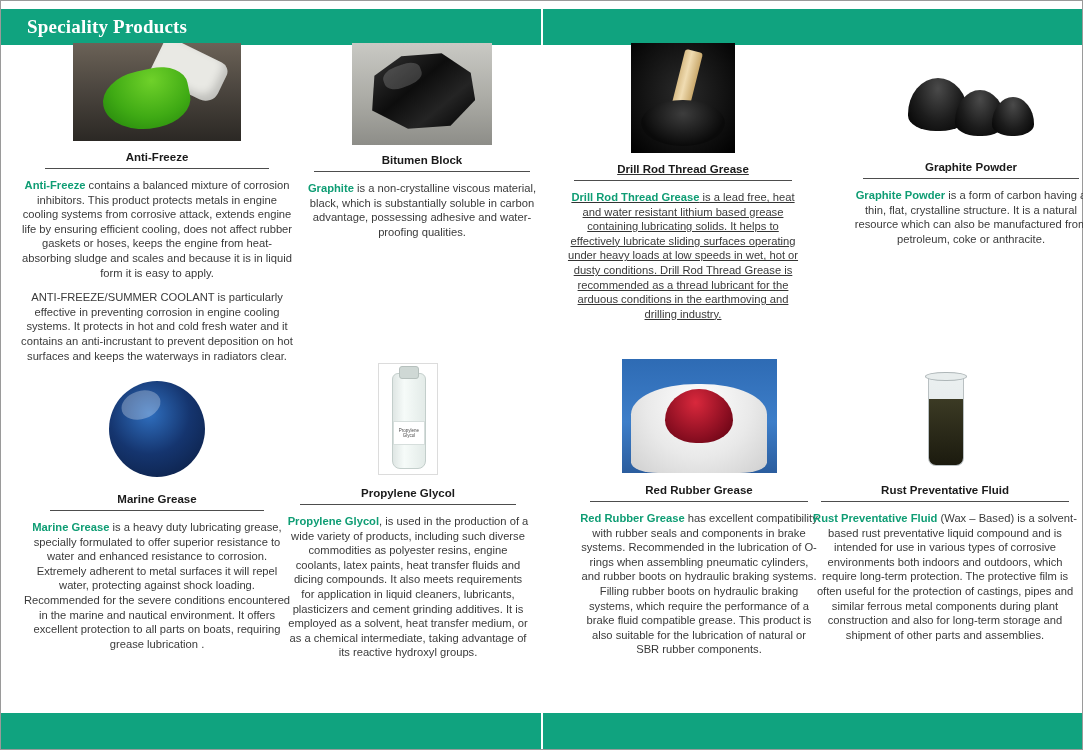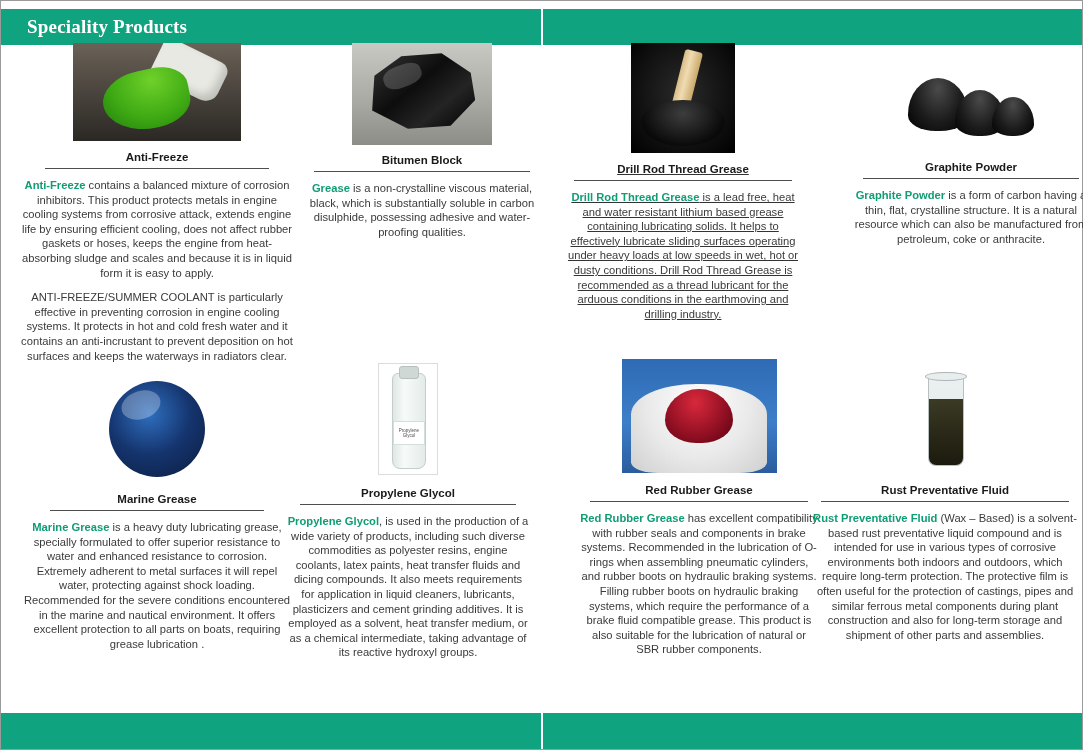--- a/index.html
+++ b/index.html
@@ -372,21 +372,21 @@
         <p><span class="lead">Anti-Freeze</span><span> contains a balanced mixture of corrosion inhibitors. This product protects metals in engine cooling systems from corrosive attack, extends engine life by ensuring efficient cooling, does not affect rubber gaskets or hoses, keeps the engine from heat-absorbing sludge and scales and because it is in liquid form it is easy to apply.</span></p>
         <p>ANTI-FREEZE/SUMMER COOLANT is particularly effective in preventing corrosion in engine cooling systems. It protects in hot and cold fresh water and it contains an anti-incrustant to prevent deposition on hot surfaces and keeps the waterways in radiators clear.</p>
       </div>
     </div>
 
     <div class="card" style="left:302px; top:6px; width:238px;">
       <div class="photo ph-bitumen card-img" style="width:140px; height:102px;"></div>
       <div class="card-title" style="padding-top:9px;">Bitumen Block</div>
       <div class="title-rule" style="width:216px;"></div>
       <div class="card-body">
-        <p><span class="lead">Grease</span><span> is a non-crystalline viscous material, black, which is substantially soluble in carbon disulphide, possessing adhesive and water-proofing qualities.</span></p>
+        <p><span class="lead">Graphite</span><span> is a non-crystalline viscous material, black, which is substantially soluble in carbon advantage, possessing adhesive and water-proofing qualities.</span></p>
       </div>
     </div>
 
     <div class="card" style="left:562px; top:6px; width:240px;text-decoration:underline;">
       <div class="photo ph-drill card-img" style="width:104px; height:110px;"></div>
       <div class="card-title" style="padding-top:10px;">Drill Rod Thread Grease</div>
       <div class="title-rule" style="width:218px;"></div>
       <div class="card-body">
         <p><span class="lead">Drill Rod Thread Grease</span><span> is a lead free, heat and water resistant lithium based grease containing lubricating solids. It helps to effectively lubricate sliding surfaces operating under heavy loads at low speeds in wet, hot or dusty conditions. Drill Rod Thread Grease is recommended as a thread lubricant for the arduous conditions in the earthmoving and drilling industry.</span></p>
       </div>

